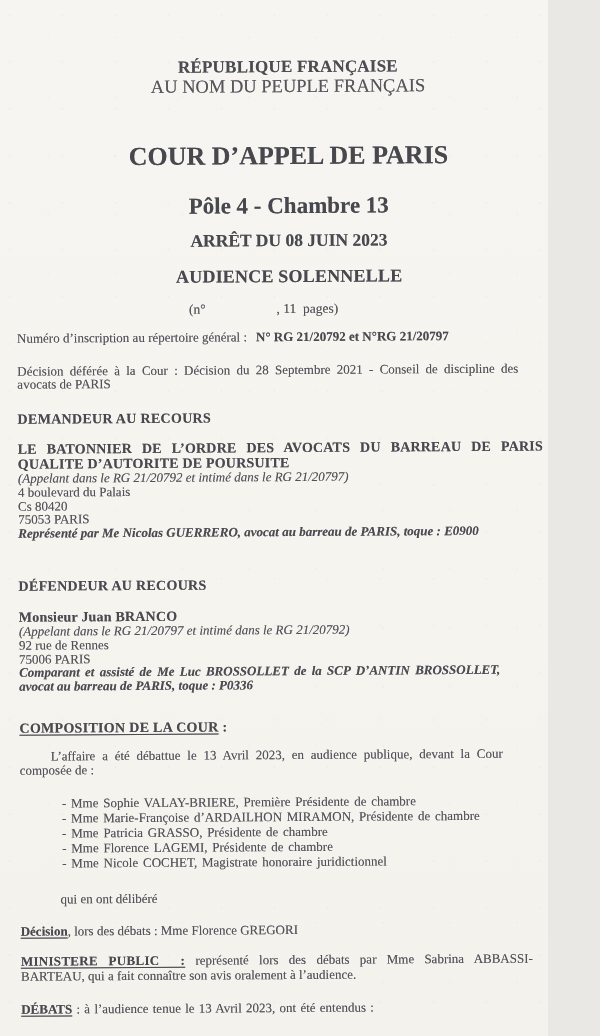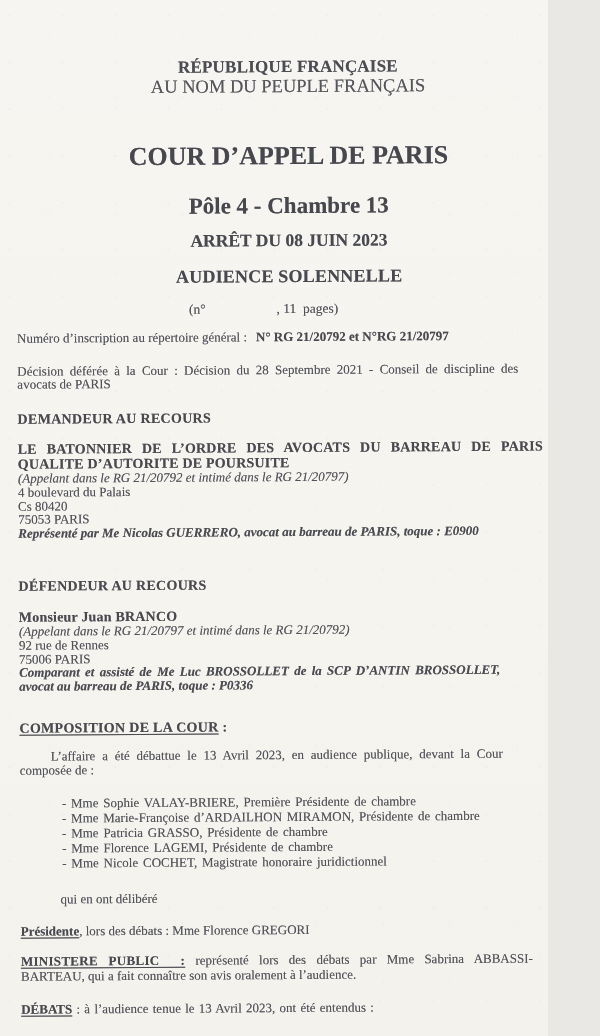--- a/index.html
+++ b/index.html
@@ -132,21 +132,21 @@
       <div>- Mme Sophie VALAY-BRIERE, Première Présidente de chambre</div>
       <div>- Mme Marie-Françoise d’ARDAILHON MIRAMON, Présidente de chambre</div>
       <div>- Mme Patricia GRASSO, Présidente de chambre</div>
       <div>- Mme Florence LAGEMI, Présidente de chambre</div>
       <div>- Mme Nicole COCHET, Magistrate honoraire juridictionnel</div>
     </div>
 
     <div class="deliberation">qui en ont délibéré</div>
 
     <div class="greffiere-line">
-      <span class="lbl">Présidente</span><span>, lors des débats : Mme Florence GREGORI</span>
+      <span class="lbl">Décision</span><span>, lors des débats : Mme Florence GREGORI</span>
     </div>
 
     <div class="ministere">
       <span class="line1"><span class="lbl">MINISTERE PUBLIC  :</span><span> représenté lors des débats par Mme Sabrina ABBASSI-</span></span>
       <span style="display:block">BARTEAU, qui a fait connaître son avis oralement à l’audience.</span>
     </div>
 
     <div class="debats-line">
       <span class="lbl">DÉBATS</span><span> : à l’audience tenue le 13 Avril 2023, ont été entendus :</span>
     </div>

